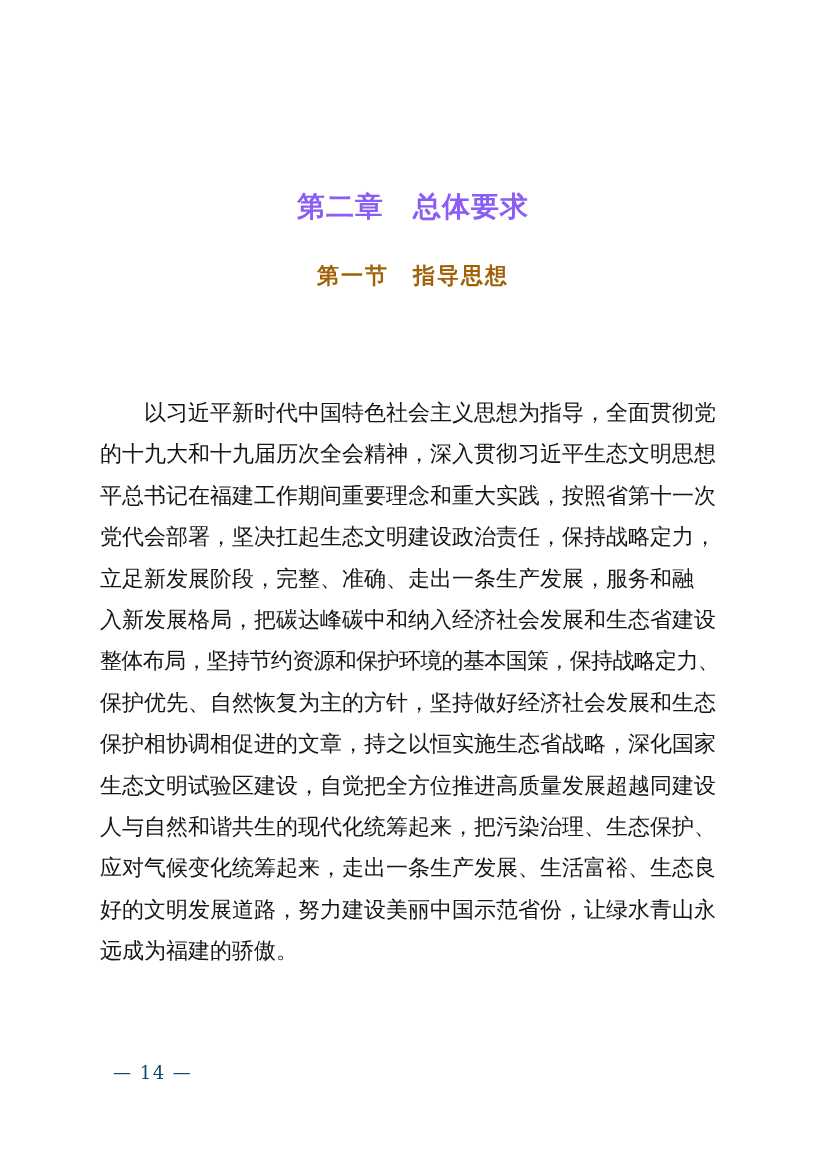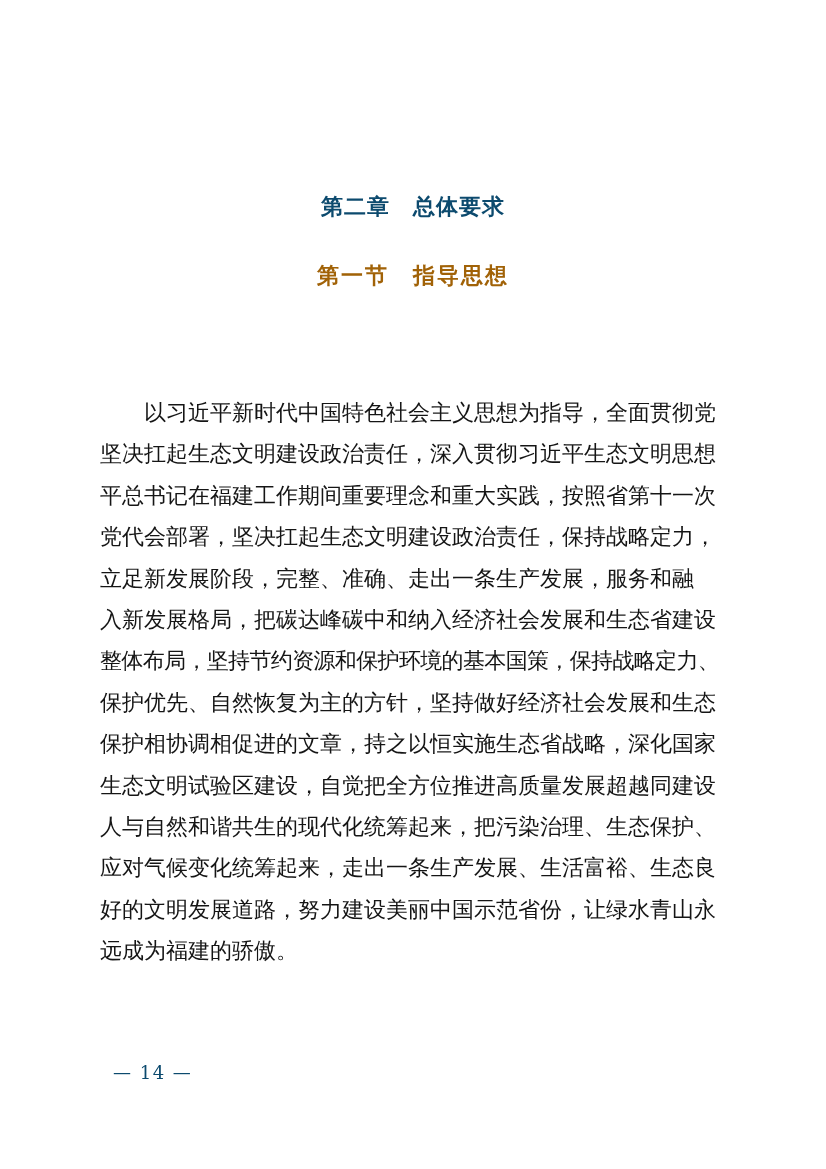--- a/index.html
+++ b/index.html
@@ -17,24 +17,24 @@
   }
   .chapter-heading {
     position: absolute;
     top: 192px;
     left: 0;
     width: 100%;
     margin: 0;
     text-align: center;
     font-family: "Liberation Sans", sans-serif;
     font-weight: 700;
-    font-size: 22px;
+    font-size: 28px;
     line-height: 30px;
     letter-spacing: 1px;
-    color: #0c4a6e;
+    color: #8b5cf6;
   }
   .section-heading {
     position: absolute;
     top: 260px;
     left: 0;
     width: 100%;
     margin: 0;
     text-align: center;
     font-family: "DejaVu Serif", serif;
     font-weight: 700;
@@ -80,21 +80,21 @@
 <body>
 
 <div class="page">
 
   <h1 class="chapter-heading">第二章　总体要求</h1>
 
   <h2 class="section-heading">第一节　指导思想</h2>
 
   <div class="body-paragraph">
     <div class="para-line first-indent">以习近平新时代中国特色社会主义思想为指导，全面贯彻党</div>
-    <div class="para-line">坚决扛起生态文明建设政治责任，深入贯彻习近平生态文明思想</div>
+    <div class="para-line">的十九大和十九届历次全会精神，深入贯彻习近平生态文明思想</div>
     <div class="para-line">平总书记在福建工作期间重要理念和重大实践，按照省第十一次</div>
     <div class="para-line">党代会部署，坚决扛起生态文明建设政治责任，保持战略定力，</div>
     <div class="para-line">立足新发展阶段，完整、准确、走出一条生产发展，服务和融</div>
     <div class="para-line">入新发展格局，把碳达峰碳中和纳入经济社会发展和生态省建设</div>
     <div class="para-line tight">整体布局，坚持节约资源和保护环境的基本国策，保持战略定力、</div>
     <div class="para-line">保护优先、自然恢复为主的方针，坚持做好经济社会发展和生态</div>
     <div class="para-line">保护相协调相促进的文章，持之以恒实施生态省战略，深化国家</div>
     <div class="para-line">生态文明试验区建设，自觉把全方位推进高质量发展超越同建设</div>
     <div class="para-line">人与自然和谐共生的现代化统筹起来，把污染治理、生态保护、</div>
     <div class="para-line">应对气候变化统筹起来，走出一条生产发展、生活富裕、生态良</div>

